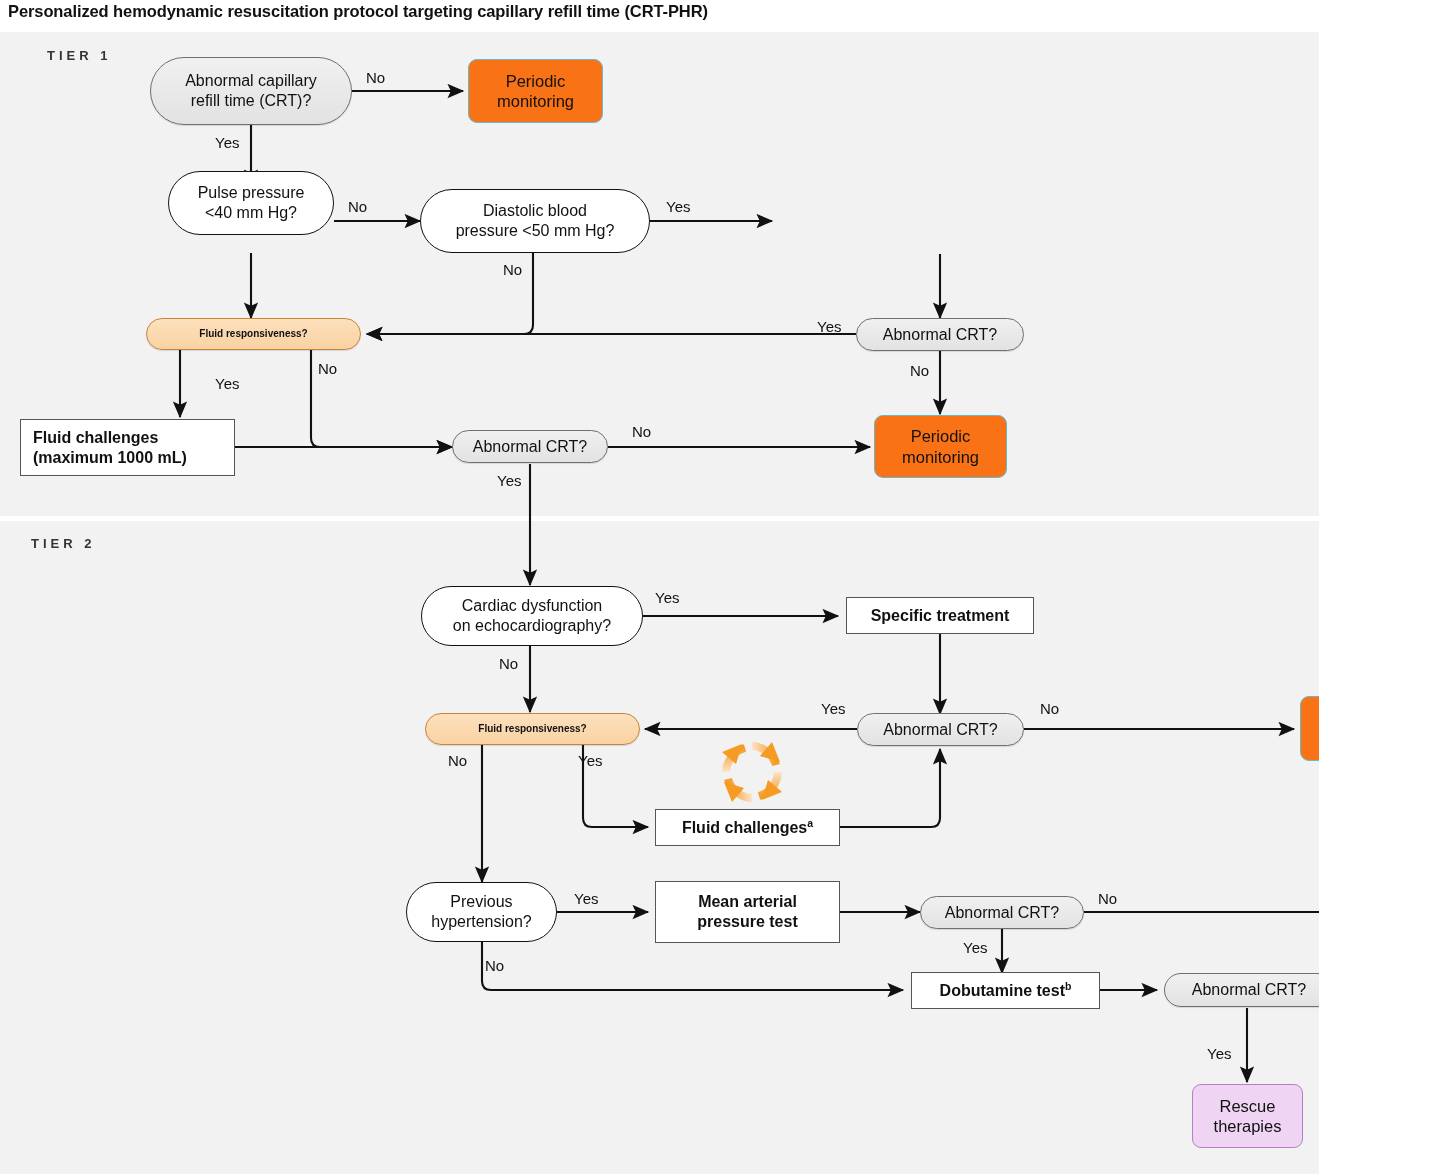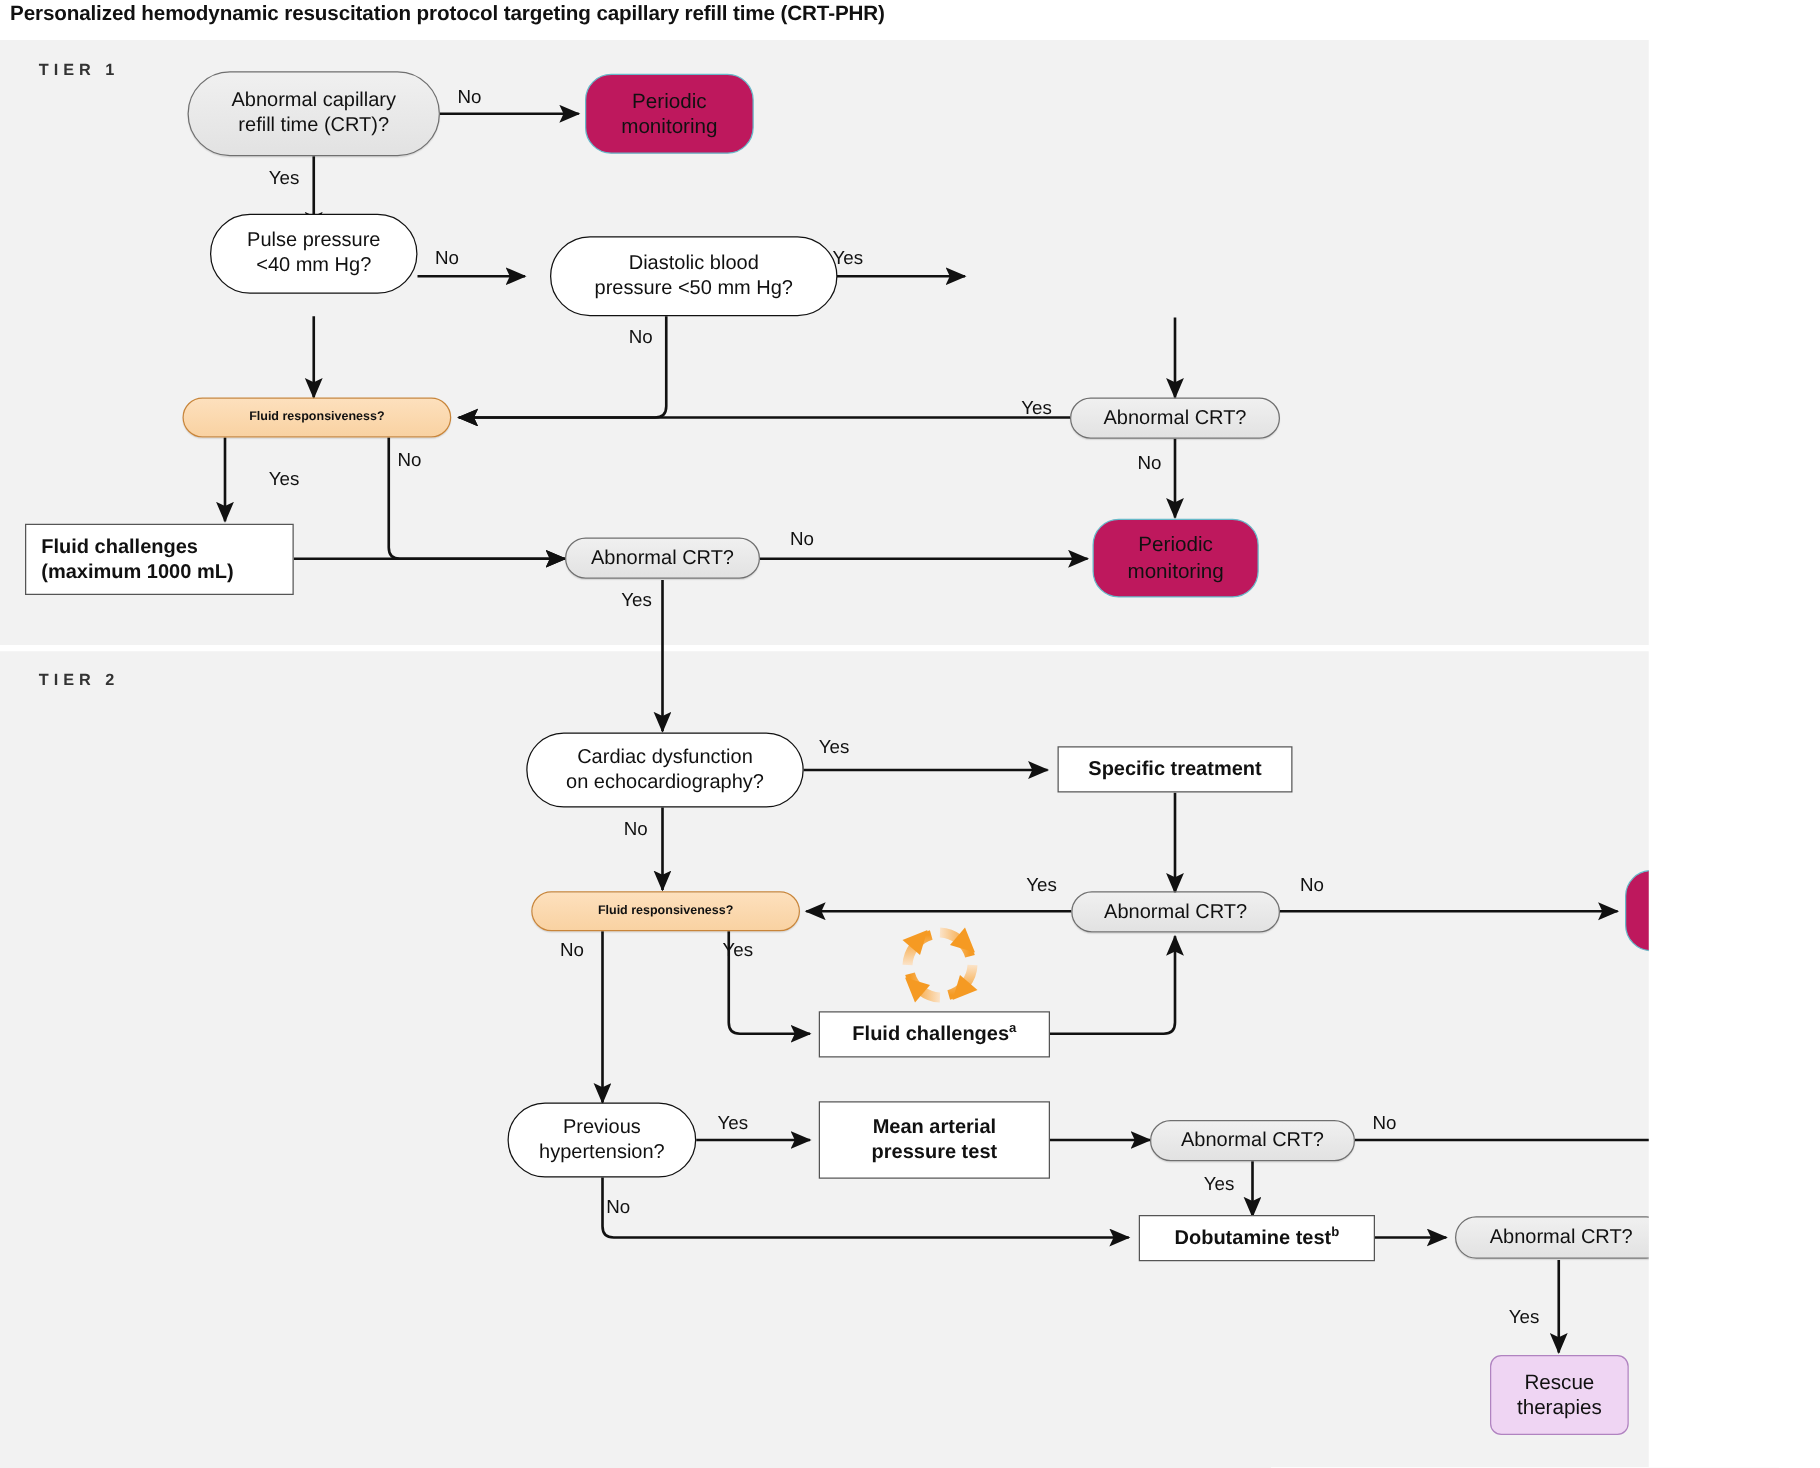--- a/index.html
+++ b/index.html
@@ -21,21 +21,21 @@
 
   
   .pill-grey{background:linear-gradient(180deg,#f0f0f0 0%,#e2e2e2 100%);border:1.4px solid #6f6f6f;border-radius:999px;font-size:16px;color:#111;box-shadow:0 1px 1px rgba(0,0,0,.12);}
   
   .pill-white{background:#ffffff;border:1.4px solid #111;border-radius:999px;font-size:16px;color:#111;}
   
   .pill-orange{background:linear-gradient(180deg,#fde0bd 0%,#f9d2a2 100%);border:1.4px solid #c8853a;border-radius:999px;font-size:10px;font-weight:bold;color:#111;box-shadow:0 1px 1px rgba(0,0,0,.12);}
   
   .rect{background:#ffffff;border:1.3px solid #555;font-size:16px;font-weight:bold;color:#111;}
   
-  .term-cyan{background:#be185d;border:1.3px solid #67b9c9;border-radius:21px;font-size:16.5px;color:#111;}
+  .term-cyan{background:#f97316;border:1.3px solid #67b9c9;border-radius:9px;font-size:16.5px;color:#111;}
   
   .term-purple{background:#efd5f3;border:1.3px solid #b083c0;border-radius:9px;font-size:16.5px;color:#111;}
 
   .lbl{position:absolute;font-size:15px;color:#111;white-space:nowrap;}
 
   .left-al{justify-content:flex-start;text-align:left;}
   .left-al .n-text{padding-left:12px;}
 
   sup{font-size:10.5px;vertical-align:super;line-height:0;}
 
@@ -44,21 +44,21 @@
 </head>
 <body>
 
 <div id="page">
 
   <div id="title">Personalized hemodynamic resuscitation protocol targeting capillary refill time (CRT-PHR)</div>
 
   <div class="band" id="band1"></div>
   <div class="band" id="band2"></div>
 
-  <div class="tier-label" style="left:31px;top:48px;">TIER 1</div>
+  <div class="tier-label" style="left:47px;top:48px;">TIER 1</div>
   <div class="tier-label" style="left:31px;top:536px;">TIER 2</div>
 
   <svg class="edges" viewBox="0 0 1456 1174">
     <defs>
       <marker id="ah" markerWidth="9" markerHeight="9" refX="7.4" refY="3.4" orient="auto" markerUnits="strokeWidth">
         <path d="M0,0 L8,3.4 L0,6.8 L1.6,3.4 z" fill="#111"></path>
       </marker>
     </defs>
     <g fill="none" stroke="#111" stroke-width="2.1" stroke-linecap="butt">
 
@@ -162,21 +162,21 @@
   </div>
 
   <div class="node term-cyan" style="left:468px;top:59px;width:135px;height:64px;">
     <span class="n-text">Periodic<br>monitoring</span>
   </div>
 
   <div class="node pill-white" style="left:168px;top:171px;width:166px;height:64px;">
     <span class="n-text">Pulse pressure<br>&lt;40 mm Hg?</span>
   </div>
 
-  <div class="node pill-white" style="left:440px;top:189px;width:230px;height:64px;">
+  <div class="node pill-white" style="left:420px;top:189px;width:230px;height:64px;">
     <span class="n-text">Diastolic blood<br>pressure &lt;50 mm Hg?</span>
   </div>
 
 
   <div class="node pill-orange" style="left:146px;top:318px;width:215px;height:32px;">
     <span class="n-text">Fluid responsiveness?</span>
   </div>
 
   <div class="node pill-grey" style="left:856px;top:318px;width:168px;height:33px;">
     <span class="n-text">Abnormal CRT?</span>

